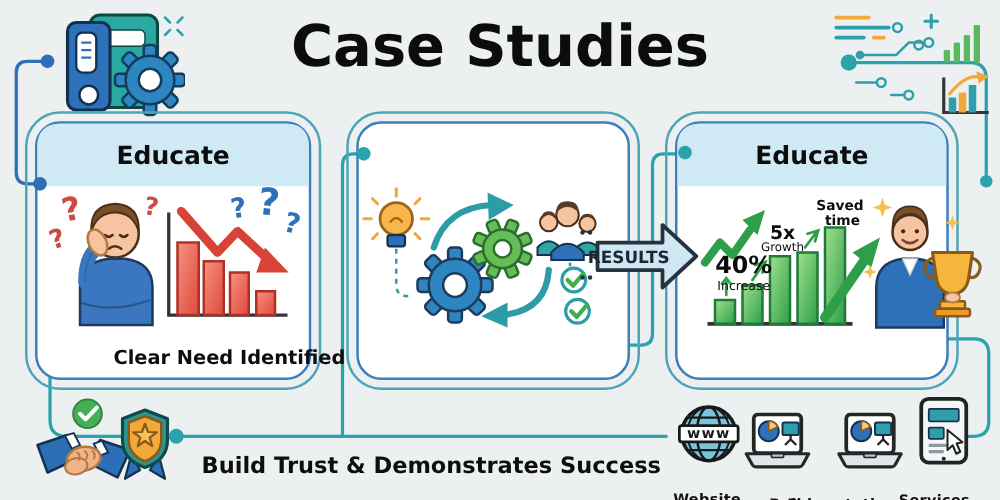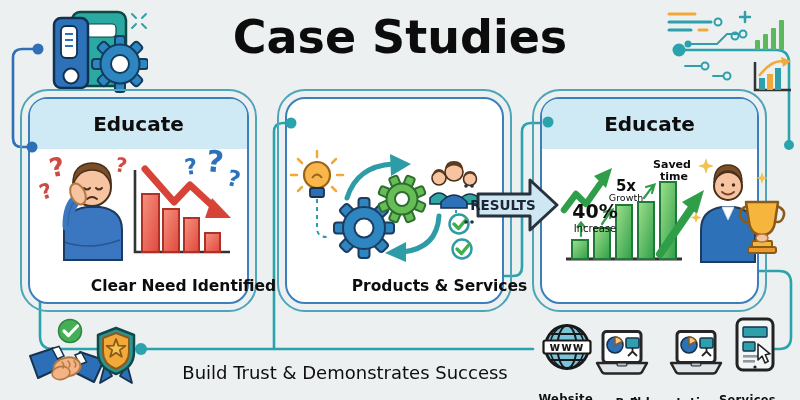--- a/index.html
+++ b/index.html
@@ -17,21 +17,21 @@
   .card-header{height:50px;background:#cfe9f5;border-radius:16px 16px 0 0;
                display:flex;align-items:center;justify-content:center;}
   .card-title{font-family:"DejaVu Sans","Liberation Sans",sans-serif;font-weight:bold;
               font-size:20px;color:#0d0d0d;}
   .card-caption{position:absolute;bottom:7px;left:0;width:100%;text-align:center;
                 font-family:"DejaVu Sans","Liberation Sans",sans-serif;font-weight:bold;
                 font-size:15.5px;color:#0d0d0d;margin-left:45px;}
   .illu{position:absolute;left:2px;top:51px;overflow:visible;}
   .results{position:absolute;left:462px;top:172px;z-index:7;overflow:visible;}
   .footer-msg{position:absolute;left:150px;top:362px;width:390px;text-align:center;
-              font-family:"DejaVu Sans","Liberation Sans",sans-serif;font-weight:normal;
+              font-family:"DejaVu Sans","Liberation Sans",sans-serif;font-weight:bold;
               font-size:18px;color:#0e0e0e;z-index:5;}
   .channel{position:absolute;z-index:5;display:flex;flex-direction:column;align-items:flex-end;gap:12px;}
   .channel .lbl{margin-top:8px;font-family:"DejaVu Sans","Liberation Sans",sans-serif;
                 font-weight:bold;font-size:11.5px;letter-spacing:.3px;color:#111;}
   .bottom-icon{position:absolute;z-index:5;overflow:visible;}
 </style>
 </head>
 <body>
 
 <div class="stage">
@@ -210,21 +210,20 @@
         <path d="M152,52 Q165,38 178,52 L178,58 H152 Z" fill="#2d72b8" stroke="#16324f"></path>
       </g>
       <path d="M167,60 V64" stroke="#2e9ca6" stroke-width="2" stroke-dasharray="3 3"></path>
       <g>
         <circle cx="170" cy="74" r="9.5" fill="#ffffff" stroke="#2e9ca6" stroke-width="2.5"></circle>
         <path d="M165,74 l4.5,4.5 l8,-9.5" fill="none" stroke="#3fae4c" stroke-width="3.4" stroke-linecap="round" stroke-linejoin="round"></path>
         <circle cx="173" cy="99" r="9.5" fill="#ffffff" stroke="#2e9ca6" stroke-width="2.5"></circle>
         <path d="M168,99 l4.5,4.5 l8,-9.5" fill="none" stroke="#3fae4c" stroke-width="3.4" stroke-linecap="round" stroke-linejoin="round"></path>
       </g>
     </svg>
-    <div class="card-caption">Products &amp; Services</div>
   </div>
 
   <div class="card" style="left:540px;width:215px">
     <div class="ring"></div>
     <div class="card-header">
       <span class="card-title">Educate</span>
     </div>
     <svg class="illu" width="240" height="112" viewBox="0 0 240 112">
       <defs>
         <linearGradient id="gg" x1="0" y1="0" x2="1" y2="1">

